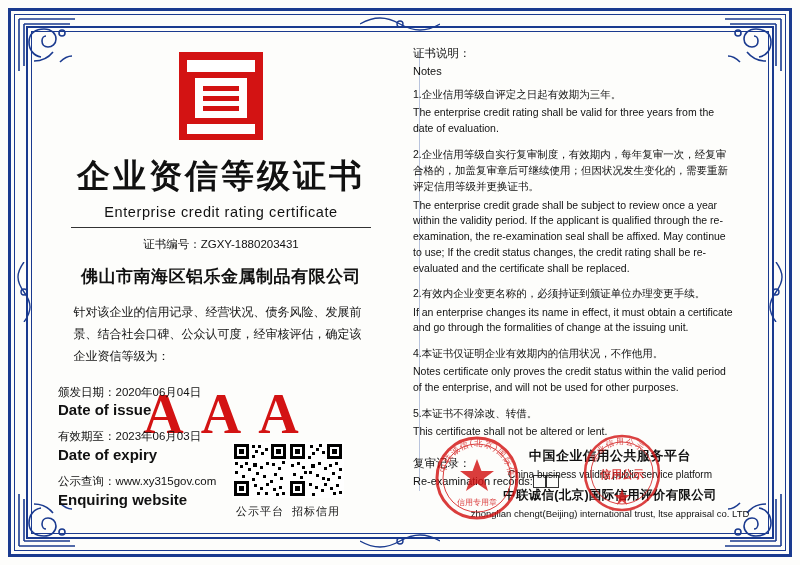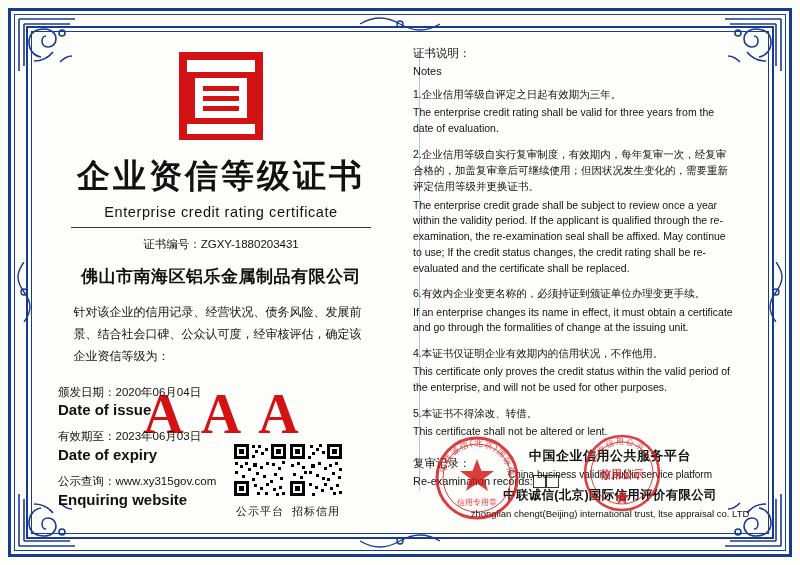--- a/index.html
+++ b/index.html
@@ -519,26 +519,26 @@
 
       <div class="note">
         <div class="note-cn">1.企业信用等级自评定之日起有效期为三年。</div>
         <div class="note-en">The enterprise credit rating shall be valid for three years from the date of evaluation.</div>
       </div>
       <div class="note">
         <div class="note-cn">2.企业信用等级自实行复审制度，有效期内，每年复审一次，经复审合格的，加盖复审章后可继续使用；但因状况发生变化的，需要重新评定信用等级并更换证书。</div>
         <div class="note-en">The enterprise credit grade shall be subject to review once a year within the validity period. If the applicant is qualified through the re-examination, the re-examination seal shall be affixed. May continue to use; If the credit status changes, the credit rating shall be re-evaluated and the certificate shall be replaced.</div>
       </div>
       <div class="note">
-        <div class="note-cn">6.有效内企业变更名称的，必须持证到颁证单位办理变更手续。</div>
+        <div class="note-cn">2.有效内企业变更名称的，必须持证到颁证单位办理变更手续。</div>
         <div class="note-en">If an enterprise changes its name in effect, it must obtain a certificate and go through the formalities of change at the issuing unit.</div>
       </div>
       <div class="note">
         <div class="note-cn">4.本证书仅证明企业有效期内的信用状况，不作他用。</div>
-        <div class="note-en">This certificate only proves the credit status within the valid period of the enterprise, and will not be used for other purposes.</div>
+        <div class="note-en">Notes certificate only proves the credit status within the valid period of the enterprise, and will not be used for other purposes.</div>
       </div>
       <div class="note">
         <div class="note-cn">5.本证书不得涂改、转借。</div>
         <div class="note-en">This certificate shall not be altered or lent.</div>
       </div>
 
       <div class="reexam">
         <div class="reexam-cn">复审记录：</div>
         <div class="reexam-row">
           <span class="reexam-en">Re-examination records:</span>

